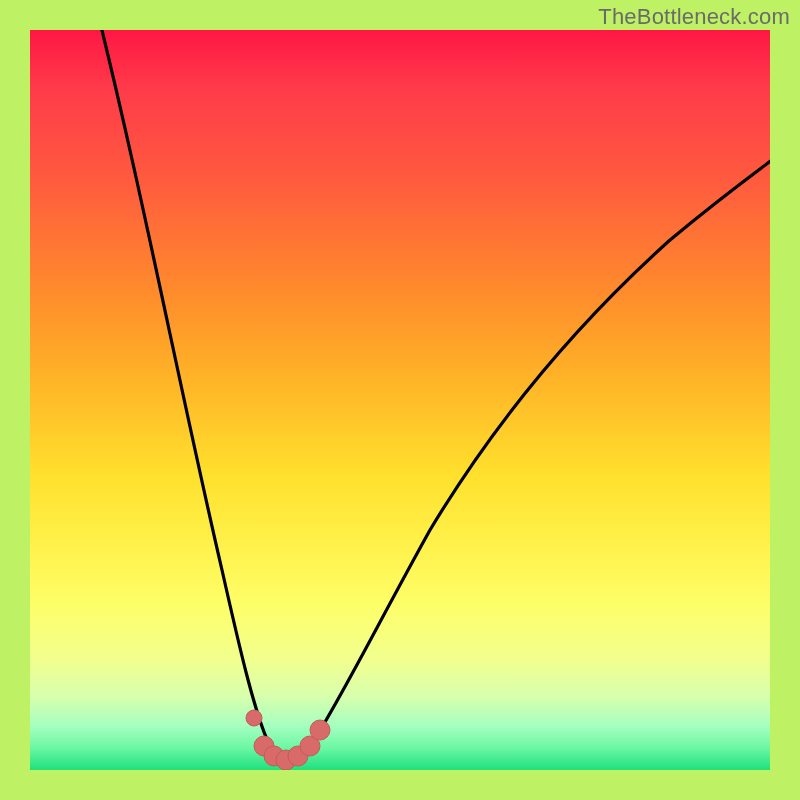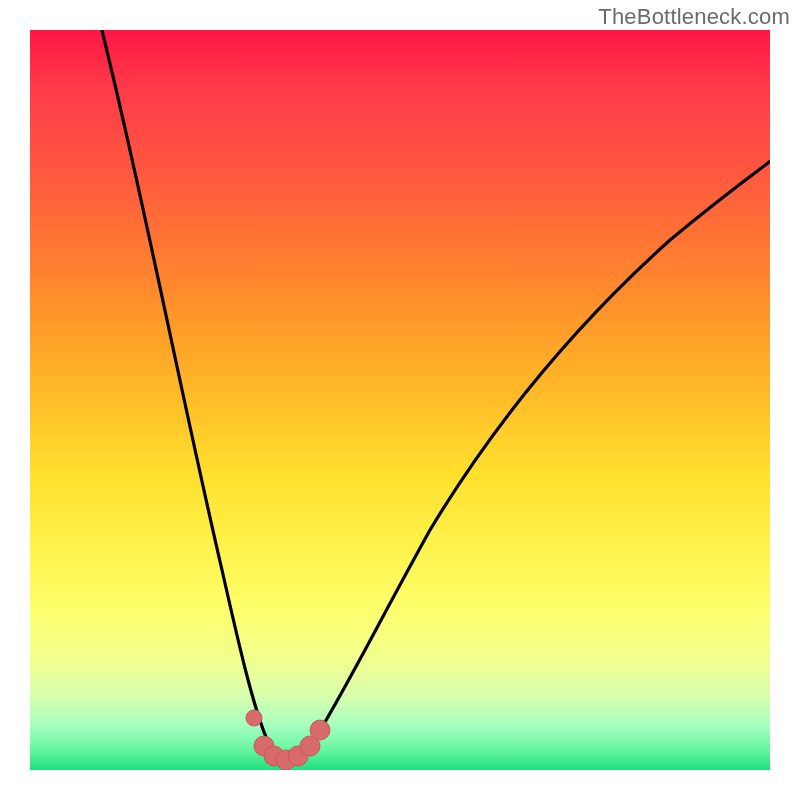--- a/index.html
+++ b/index.html
@@ -10,21 +10,21 @@
     background: #000;
     overflow: hidden;
     font-family: Arial, Helvetica, sans-serif;
   }
   .frame {
     position: absolute;
     left: 0;
     top: 0;
     width: 800px;
     height: 800px;
-    background: #ffffff;
+    background: #bef264;
   }
   .plot {
     position: absolute;
     left: 30px;
     top: 30px;
     width: 740px;
     height: 740px;
     background: linear-gradient(
       to bottom,
       #ff1744 0%,

